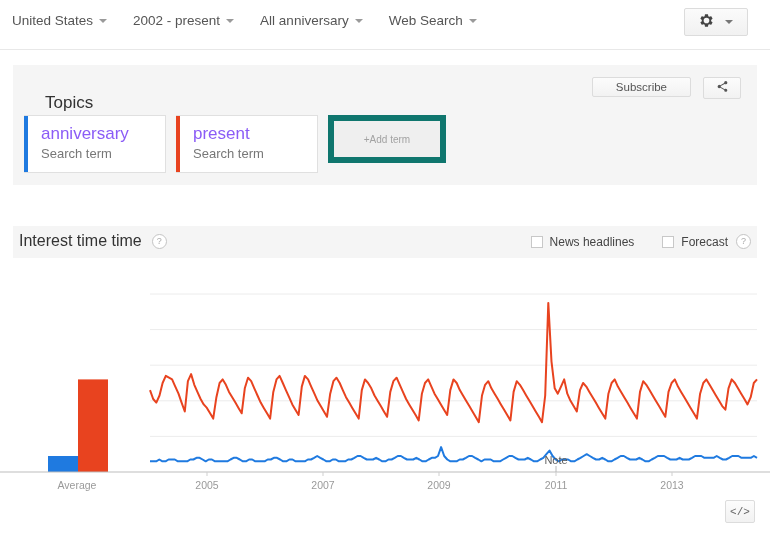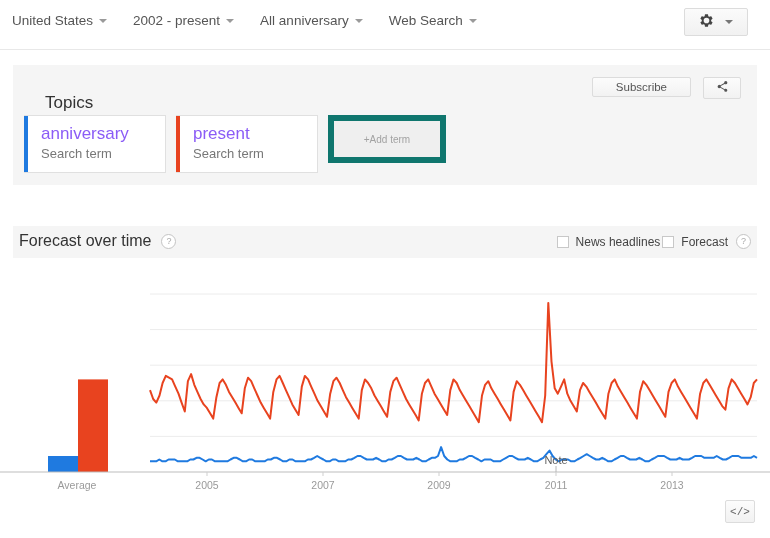--- a/index.html
+++ b/index.html
@@ -195,21 +195,21 @@
 
   #iot-options {
     position: absolute;
     right: 6px; top: 8px;
     display: flex;
     align-items: center;
   }
   .opt {
     display: flex;
     align-items: center;
-    margin-left: 2px;
+    margin-left: 28px;
     cursor: pointer;
   }
   .checkbox {
     width: 12px; height: 12px;
     border: 1px solid #c8c8c8;
     background: #fff;
     box-sizing: border-box;
     margin-right: 7px;
   }
   .opt-label {
@@ -303,21 +303,21 @@
       <div class="term-sub">Search term</div>
     </div>
     <div id="add-term">
       <span>+Add term</span>
     </div>
   </div>
 </div>
 
 <div id="iot-header">
   <div id="iot-title">
-    <span>Forecast over time</span><span class="help-icon">?</span>
+    <span>Interest time time</span><span class="help-icon">?</span>
   </div>
   <div id="iot-options">
     <div class="opt">
       <span class="checkbox"></span>
       <span class="opt-label">News headlines</span>
     </div>
     <div class="opt">
       <span class="checkbox"></span>
       <span class="opt-label">Forecast</span>
       <span class="help-icon">?</span>

